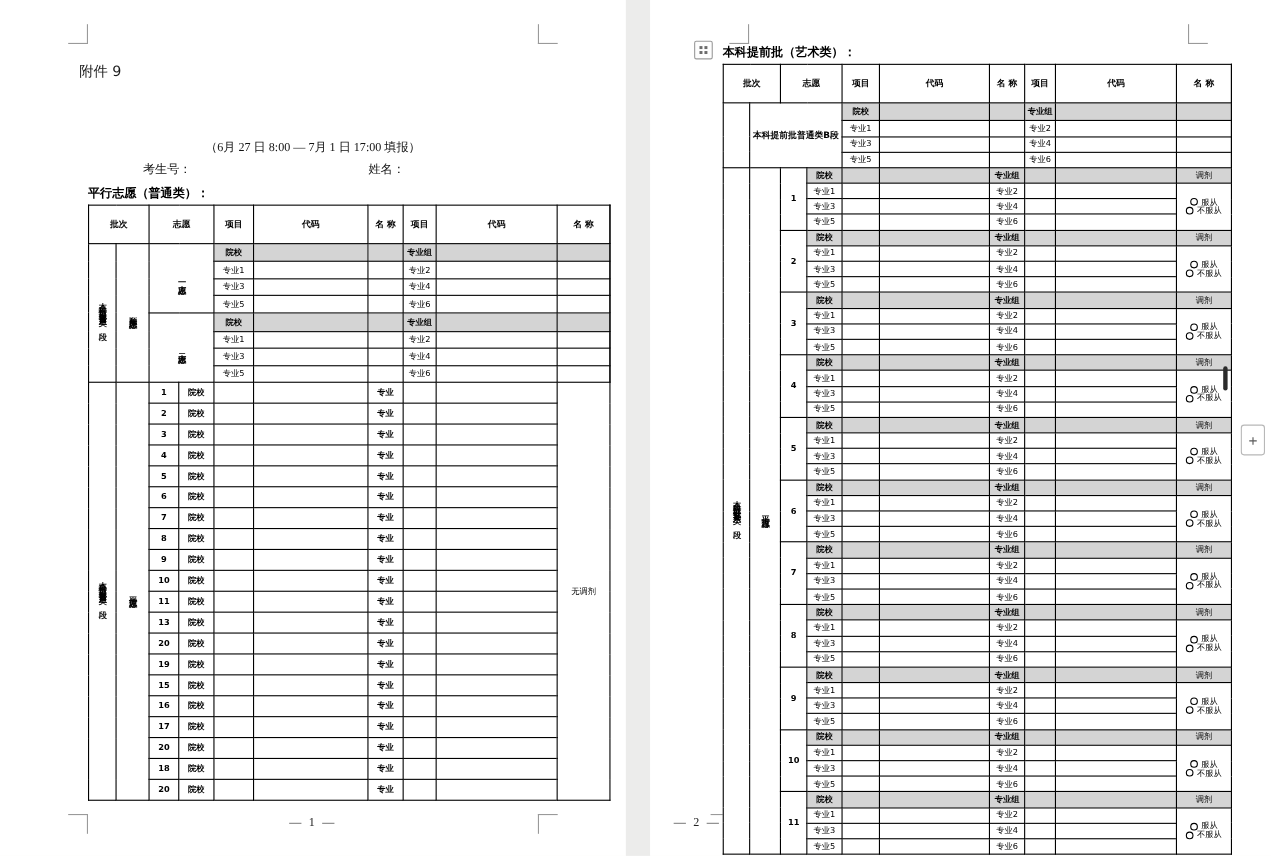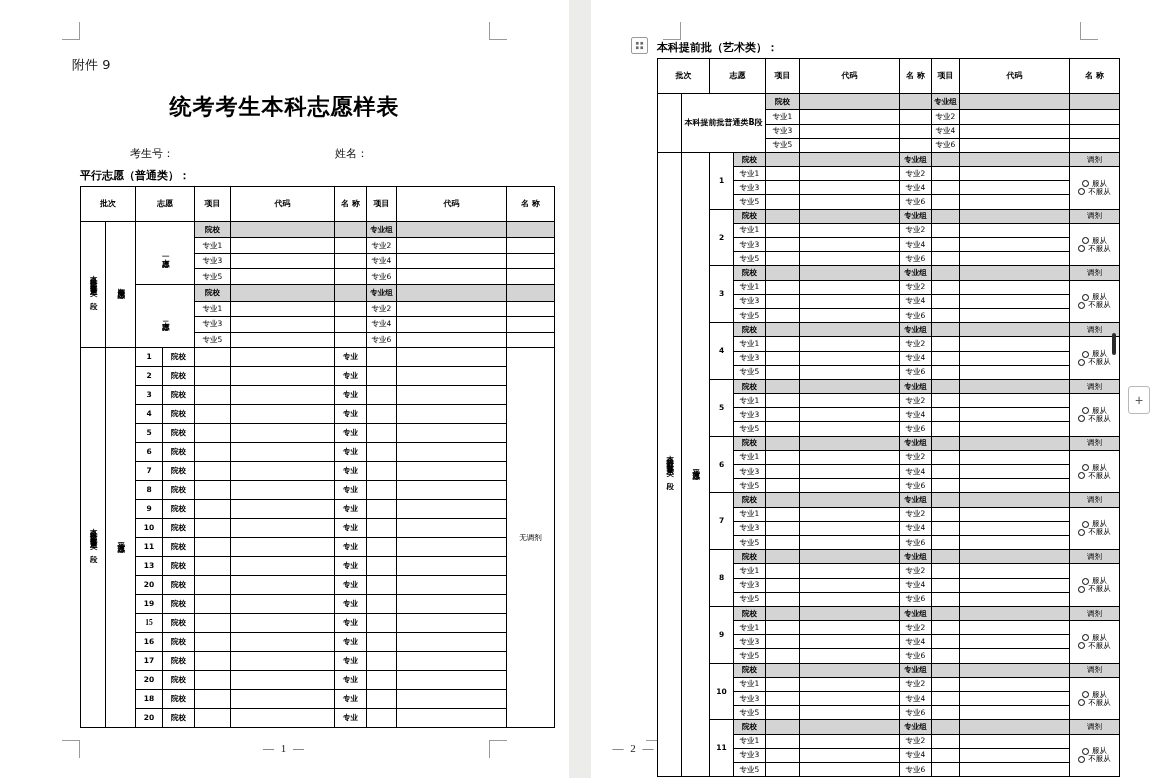--- a/index.html
+++ b/index.html
@@ -73,21 +73,21 @@
     <div class="cmark bl" style="left:62px;top:740px;">
         <i class="h"></i>
         <i class="v"></i>
       </div>
     <div class="cmark br" style="left:489px;top:740px;">
         <i class="h"></i>
         <i class="v"></i>
       </div>
 
     <div class="attach" style="left:72px;top:56px;">附件 9</div>
-    <div class="doc-title" style="left:0;top:92px;">统考考生本科志愿样表</div>
+    <div class="doc-sub" style="left:0;top:126px;">（6月 27 日 8:00 — 7月 1 日 17:00 填报）</div>
     <div class="fieldrow" style="left:130px;top:146px;">考生号：</div>
     <div class="fieldrow" style="left:335px;top:146px;">姓名：</div>
     <div class="sect-label" style="left:80px;top:168px;">平行志愿（普通类）：</div>
 
     <table class="vtab" id="tbl-left" style="left:80px;top:186px;width:474px;">
       <colgroup>
         <col style="width:25px">
           <col style="width:30px">
           <col style="width:27px">
           <col style="width:32px">
@@ -307,21 +307,21 @@
           <tr>
             <td class="num" style="height: 18px;">19</td>
             <td class="dash-b cellbold" style="height: 18px;">院校</td>
             <td class="dash-b" style="height: 18px;"></td>
             <td class="dash-b" style="height: 18px;"></td>
             <td class="dash-b cellbold" style="height: 18px;">专业</td>
             <td class="dash-b" style="height: 18px;"></td>
             <td class="dash-b" style="height: 18px;"></td>
           </tr>
           <tr>
-            <td class="num" style="height: 18px; font-family: Liberation Serif, serif;">15</td>
+            <td class="num" style="height: 18px;">15</td>
             <td class="dash-b cellbold" style="height: 18px;">院校</td>
             <td class="dash-b" style="height: 18px;"></td>
             <td class="dash-b" style="height: 18px;"></td>
             <td class="dash-b cellbold" style="height: 18px;">专业</td>
             <td class="dash-b" style="height: 18px;"></td>
             <td class="dash-b" style="height: 18px;"></td>
           </tr>
           <tr>
             <td class="num" style="height: 18px;">16</td>
             <td class="dash-b cellbold" style="height: 18px;">院校</td>

